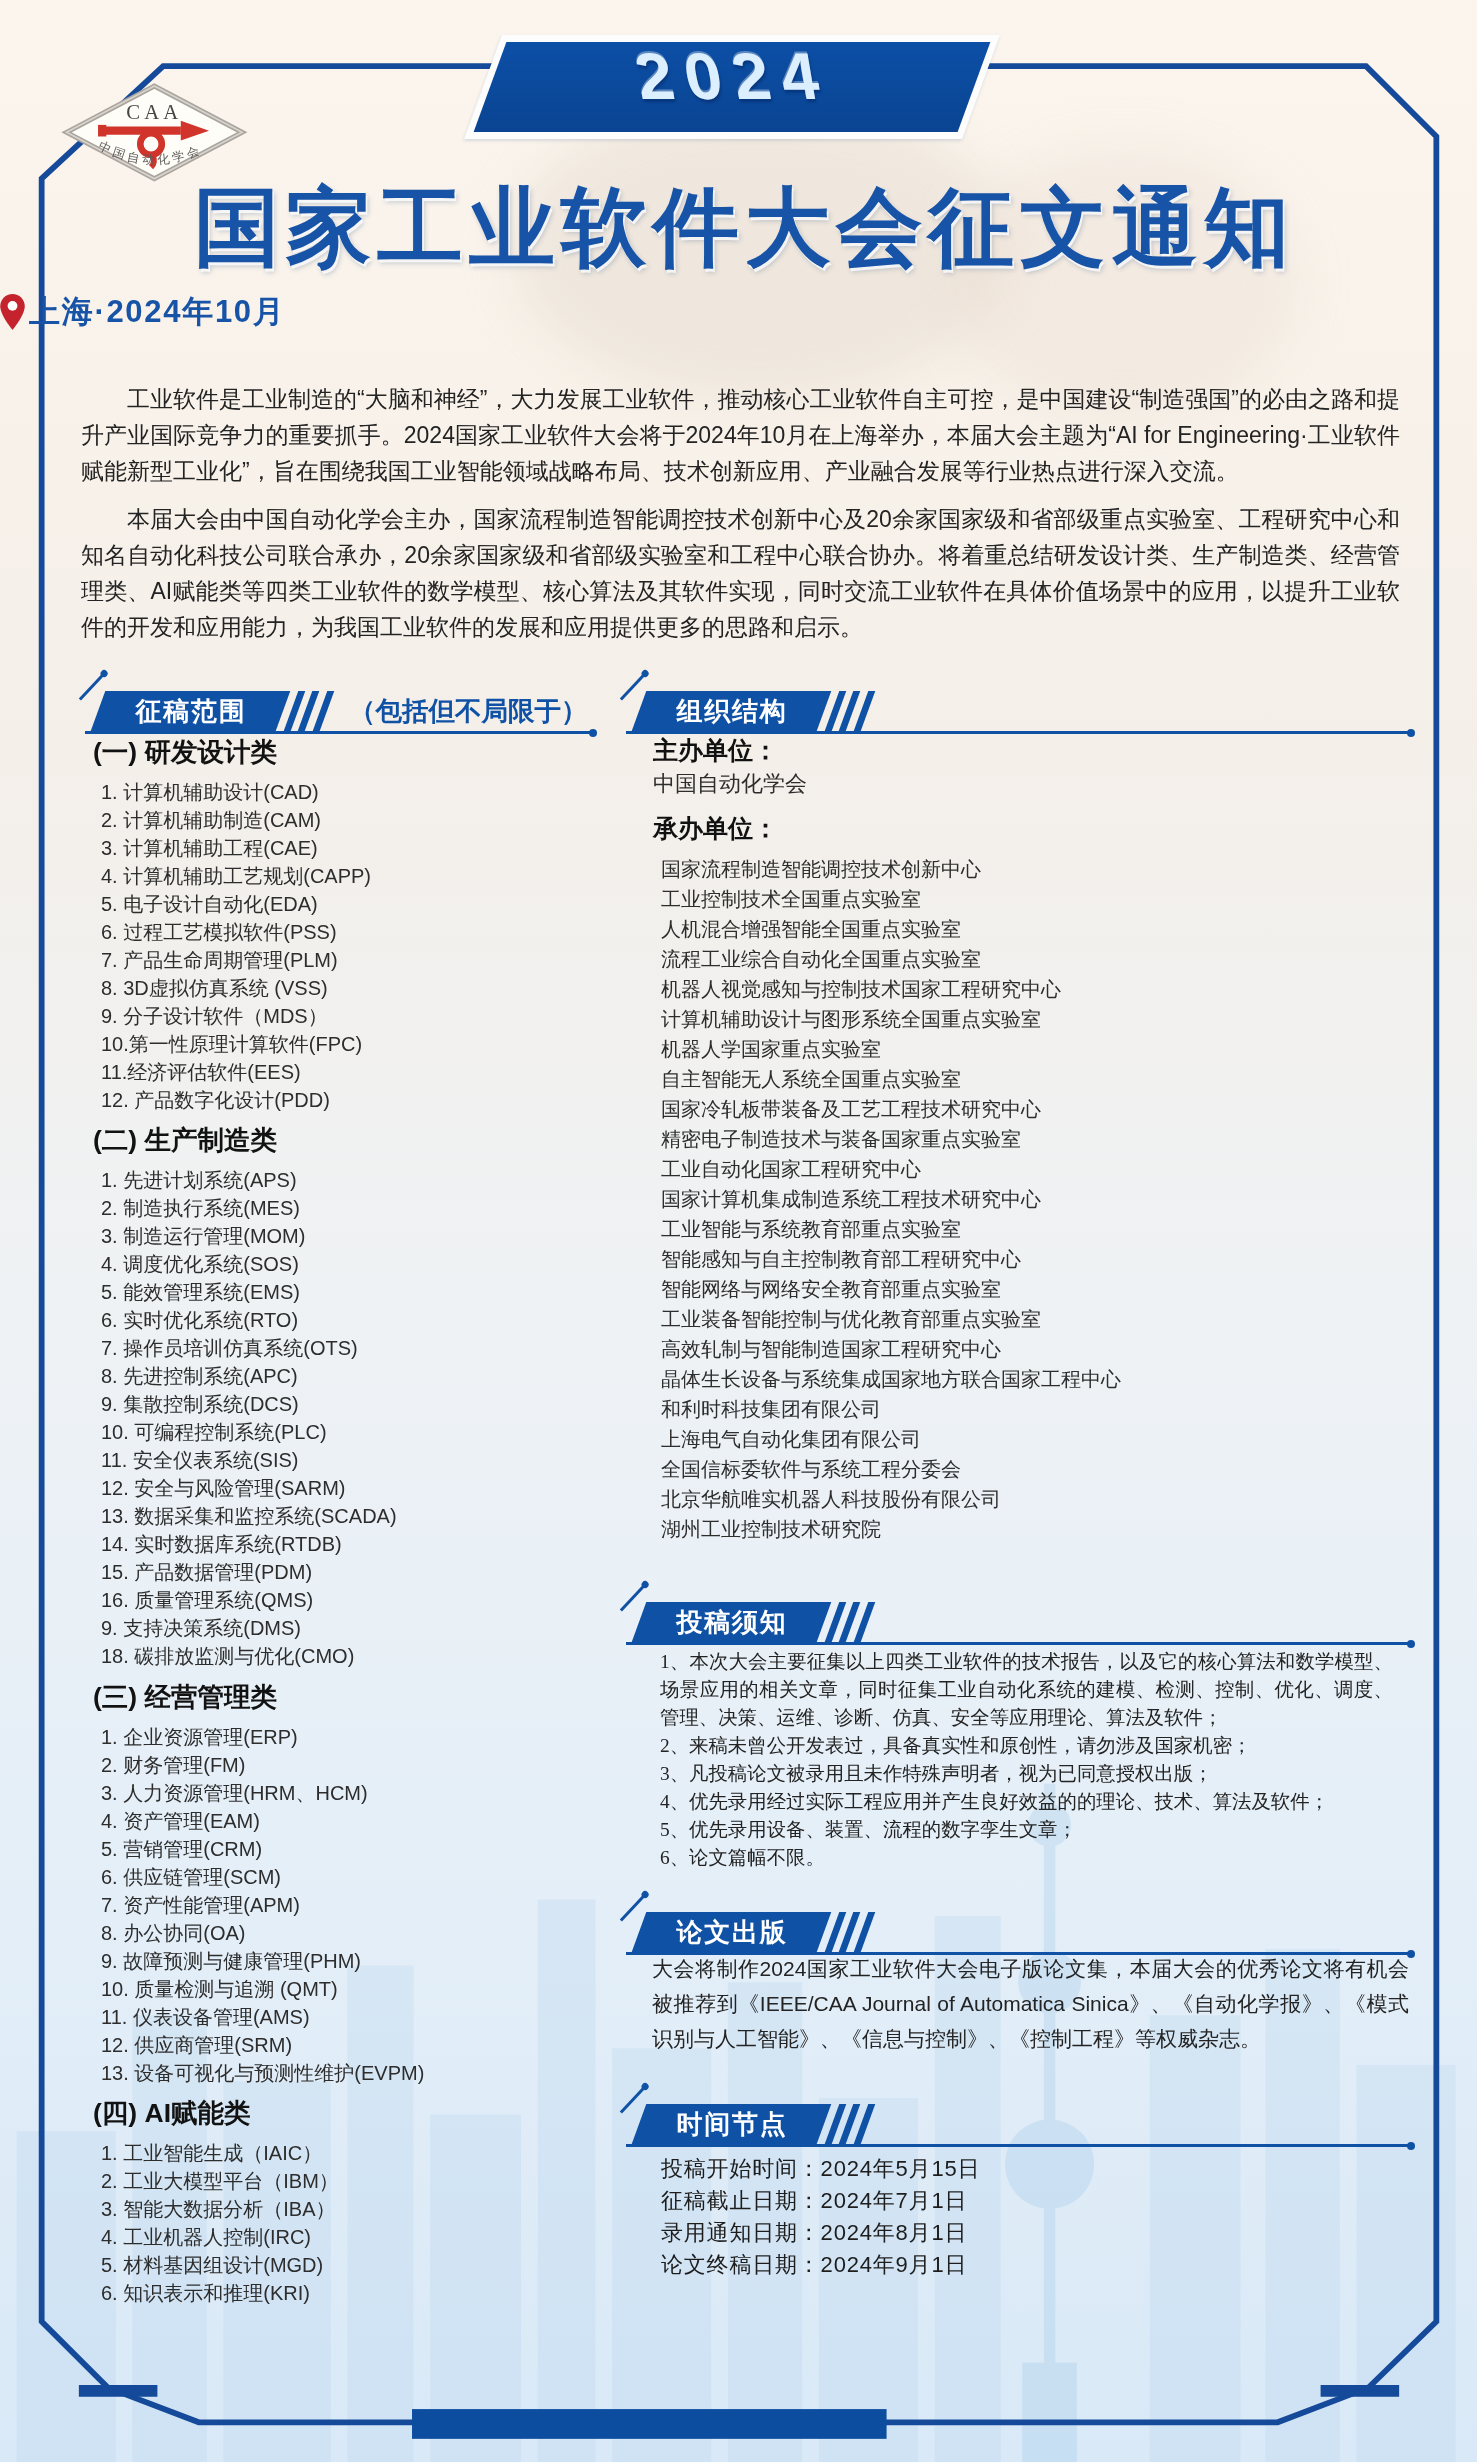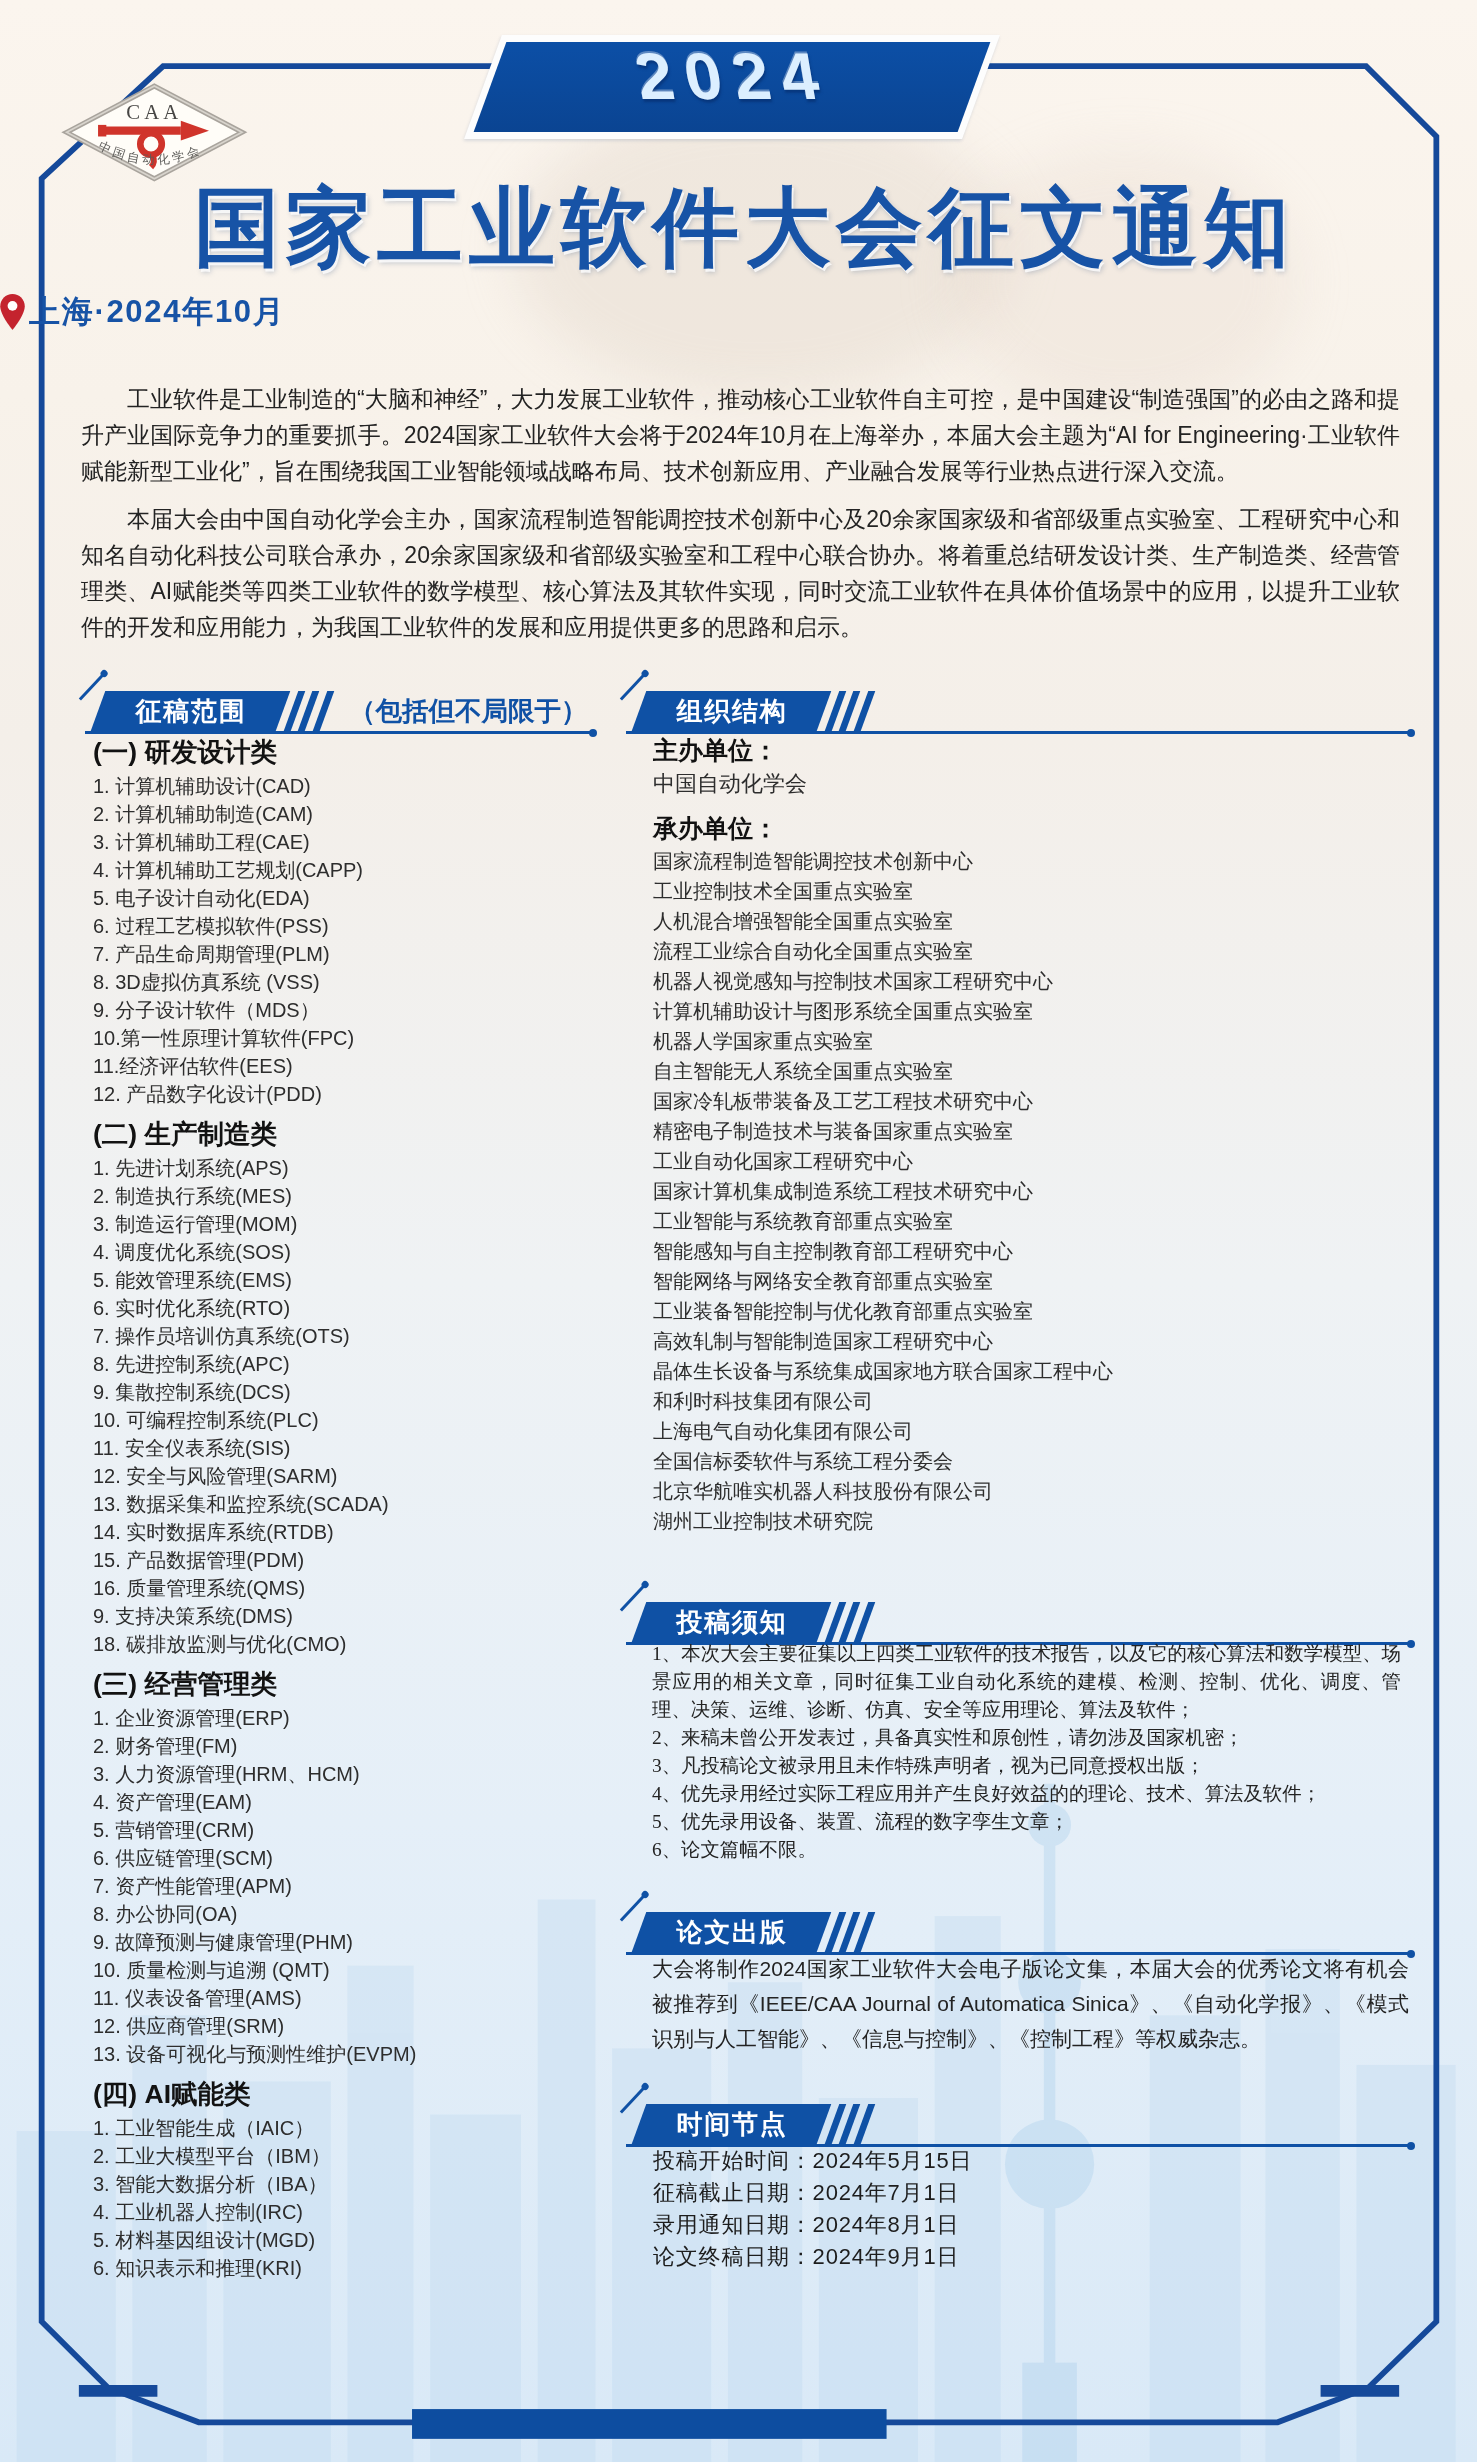--- a/index.html
+++ b/index.html
@@ -39,21 +39,21 @@
   .sec-head .tick i{position:absolute;right:-3.3px;top:-2.5px;width:7.4px;height:7.4px;border-radius:50%;background:#0f51a5;}
   .badge-row{position:absolute;left:15px;top:0;display:flex;align-items:stretch;height:40px;}
   .badge{background:#0f51a5;transform:skewX(-20deg);min-width:162px;padding:0 11.6px;}
   .badge span{display:block;transform:skewX(20deg);color:#fff;font-size:26px;font-weight:bold;line-height:40px;text-align:center;letter-spacing:1.7px;}
   .stripe{display:block;width:7.4px;background:#0f51a5;transform:skewX(-20deg);margin-left:7.4px;}
   .after-label{font-size:26.5px;font-weight:bold;color:#0f51a5;line-height:40px;margin-left:21.5px;white-space:nowrap;}
   
   .scope{position:absolute;left:93px;top:734px;width:506px;}
   .cat-heading{font-size:26.5px;font-weight:bold;color:#121212;line-height:36px;margin:8.3px 0 1.7px;}
   .cat:first-child .cat-heading{margin-top:0;}
-  ul.items{list-style:none;margin:0;padding:0;}
+  ul.items{list-style:none;margin:8px;padding:0;}
   .scope ul.items li{font-size:20px;line-height:28px;color:#2d2d2d;white-space:nowrap;}
   
   .org-block{position:absolute;left:653px;top:733px;width:761px;}
   .org-label{font-size:25px;font-weight:bold;color:#111;line-height:35px;}
   .org-host{font-size:22px;color:#2d2d2d;line-height:31px;margin-bottom:11.6px;}
   .org-block ul.items li{font-size:20px;line-height:30px;color:#2d2d2d;white-space:nowrap;}
   .notes{position:absolute;left:652px;top:1640px;width:749px;}
   .notes ul.items li{font-size:19.4px;line-height:28px;color:#232323;text-align:justify;font-family:Liberation Serif, serif;}
   .pub-text{position:absolute;left:652px;top:1951px;width:757px;font-size:21px;line-height:35px;color:#232323;text-align:justify;}
   .timeline{position:absolute;left:653px;top:2145px;width:744px;}

